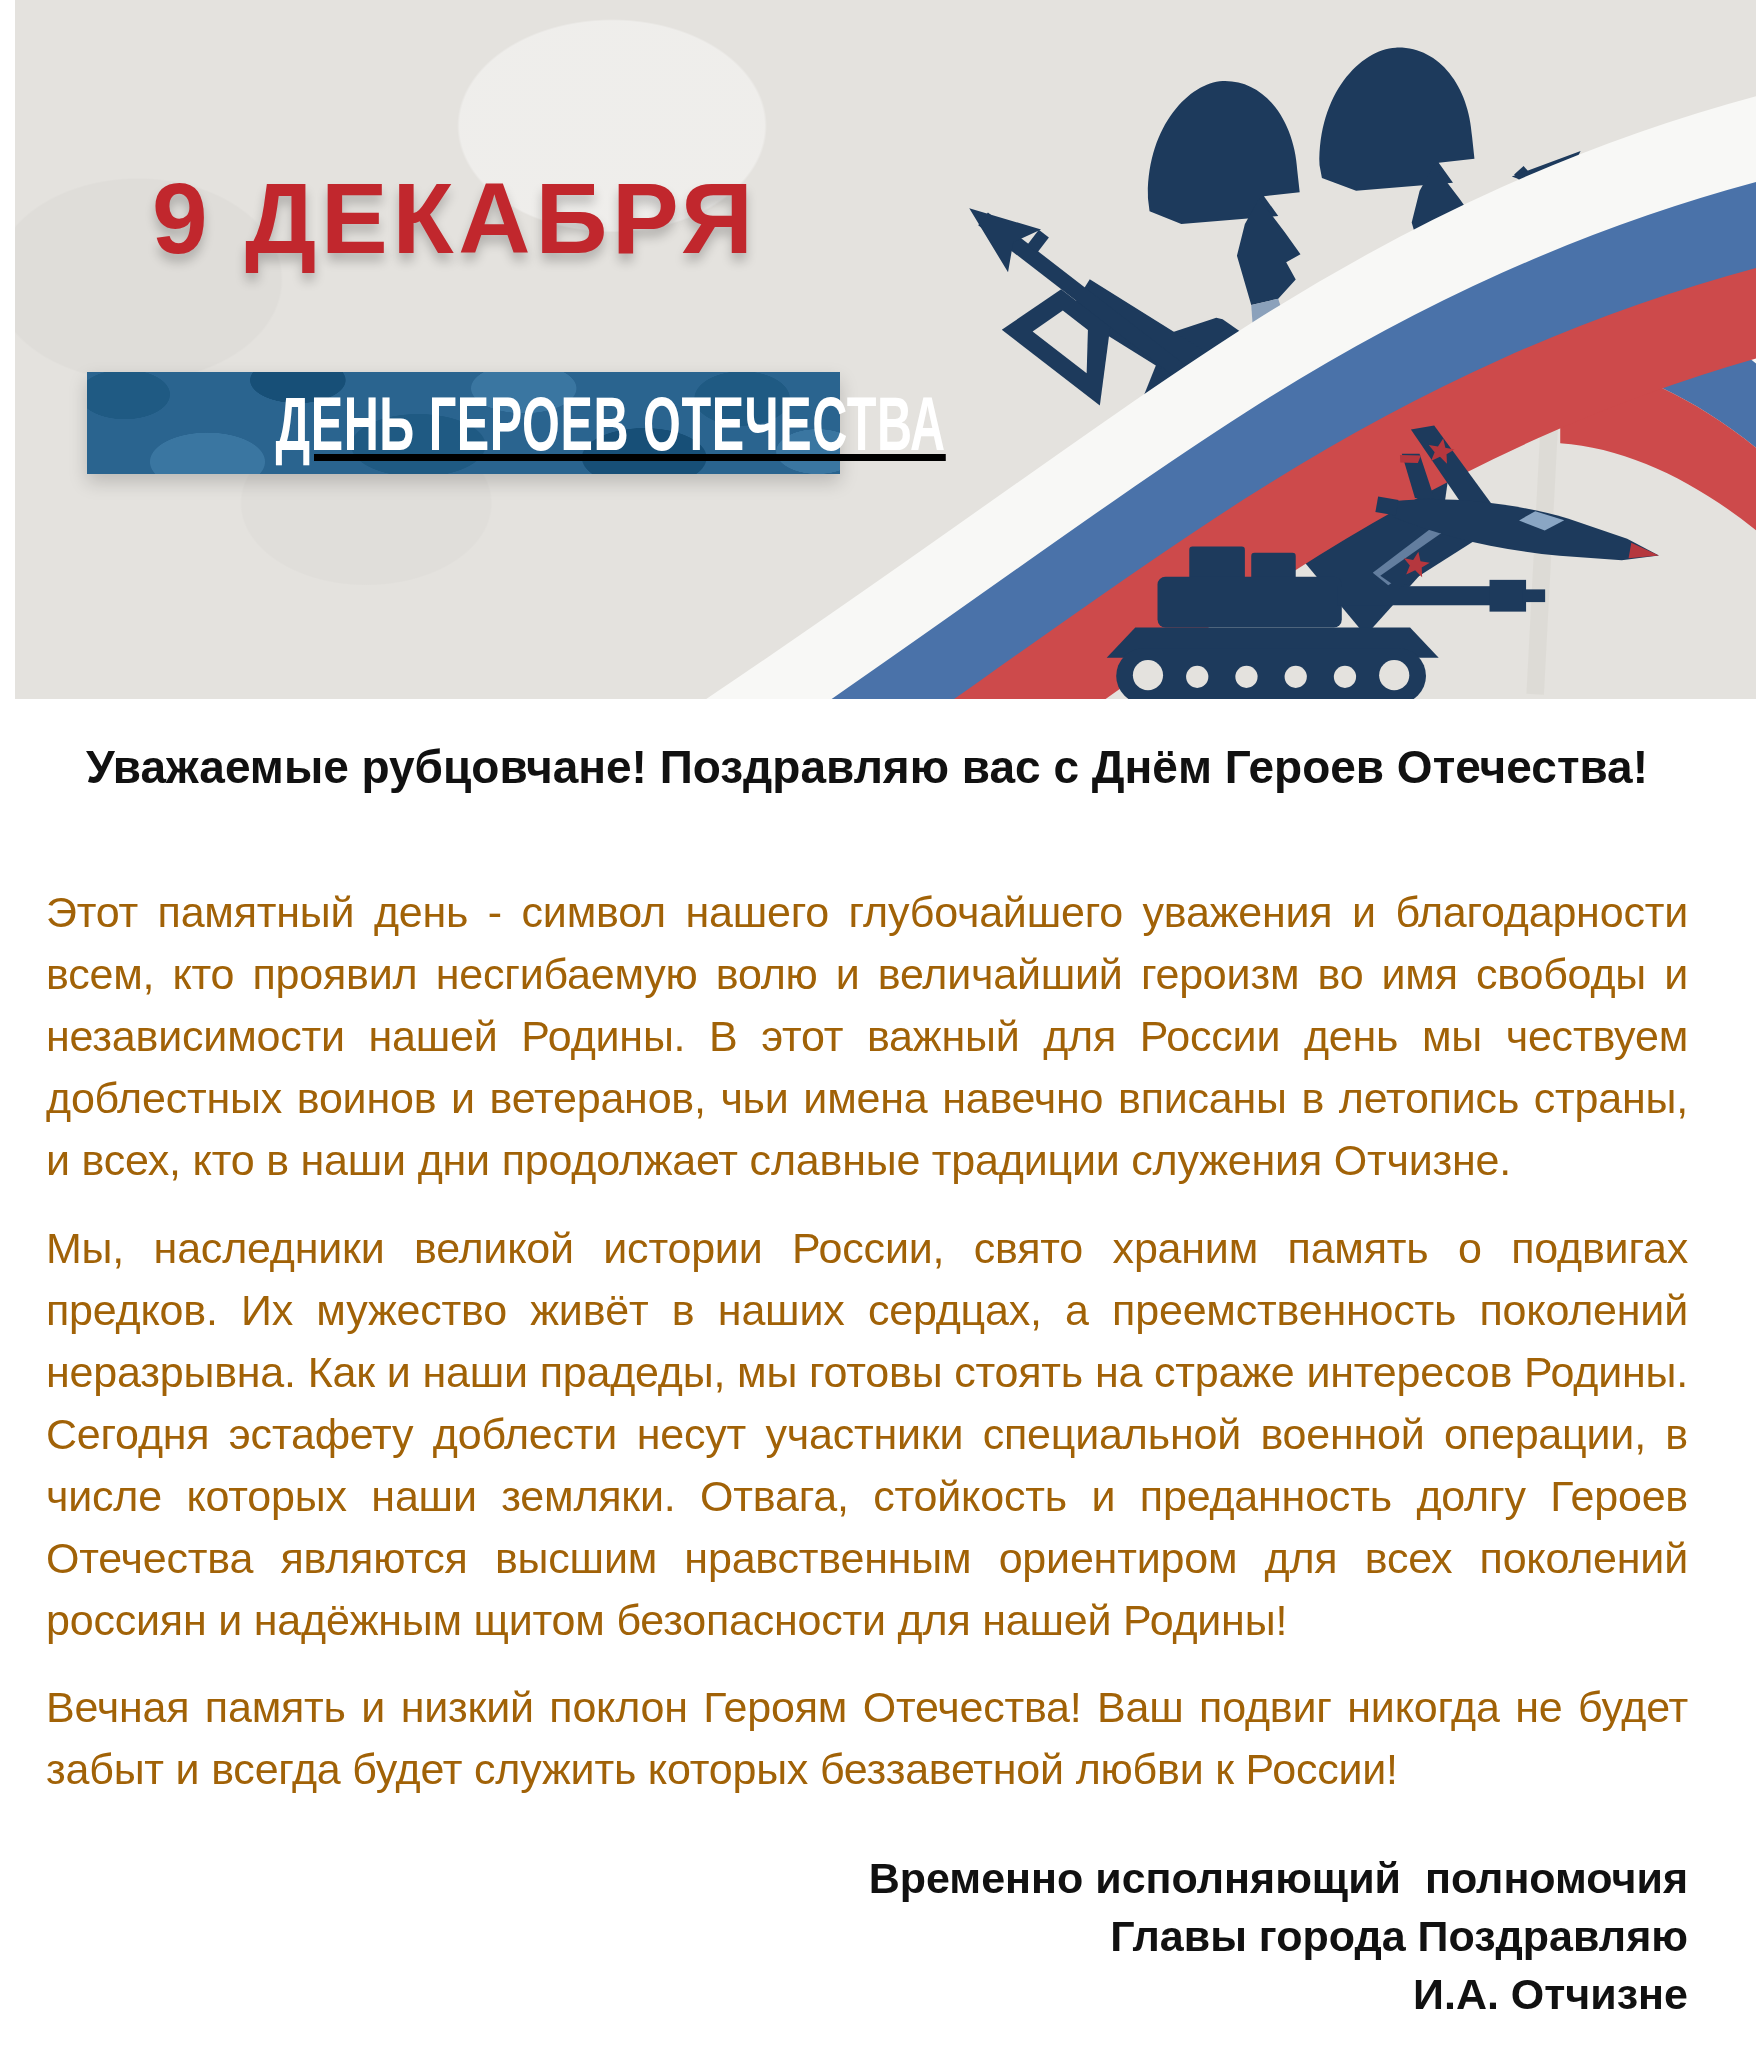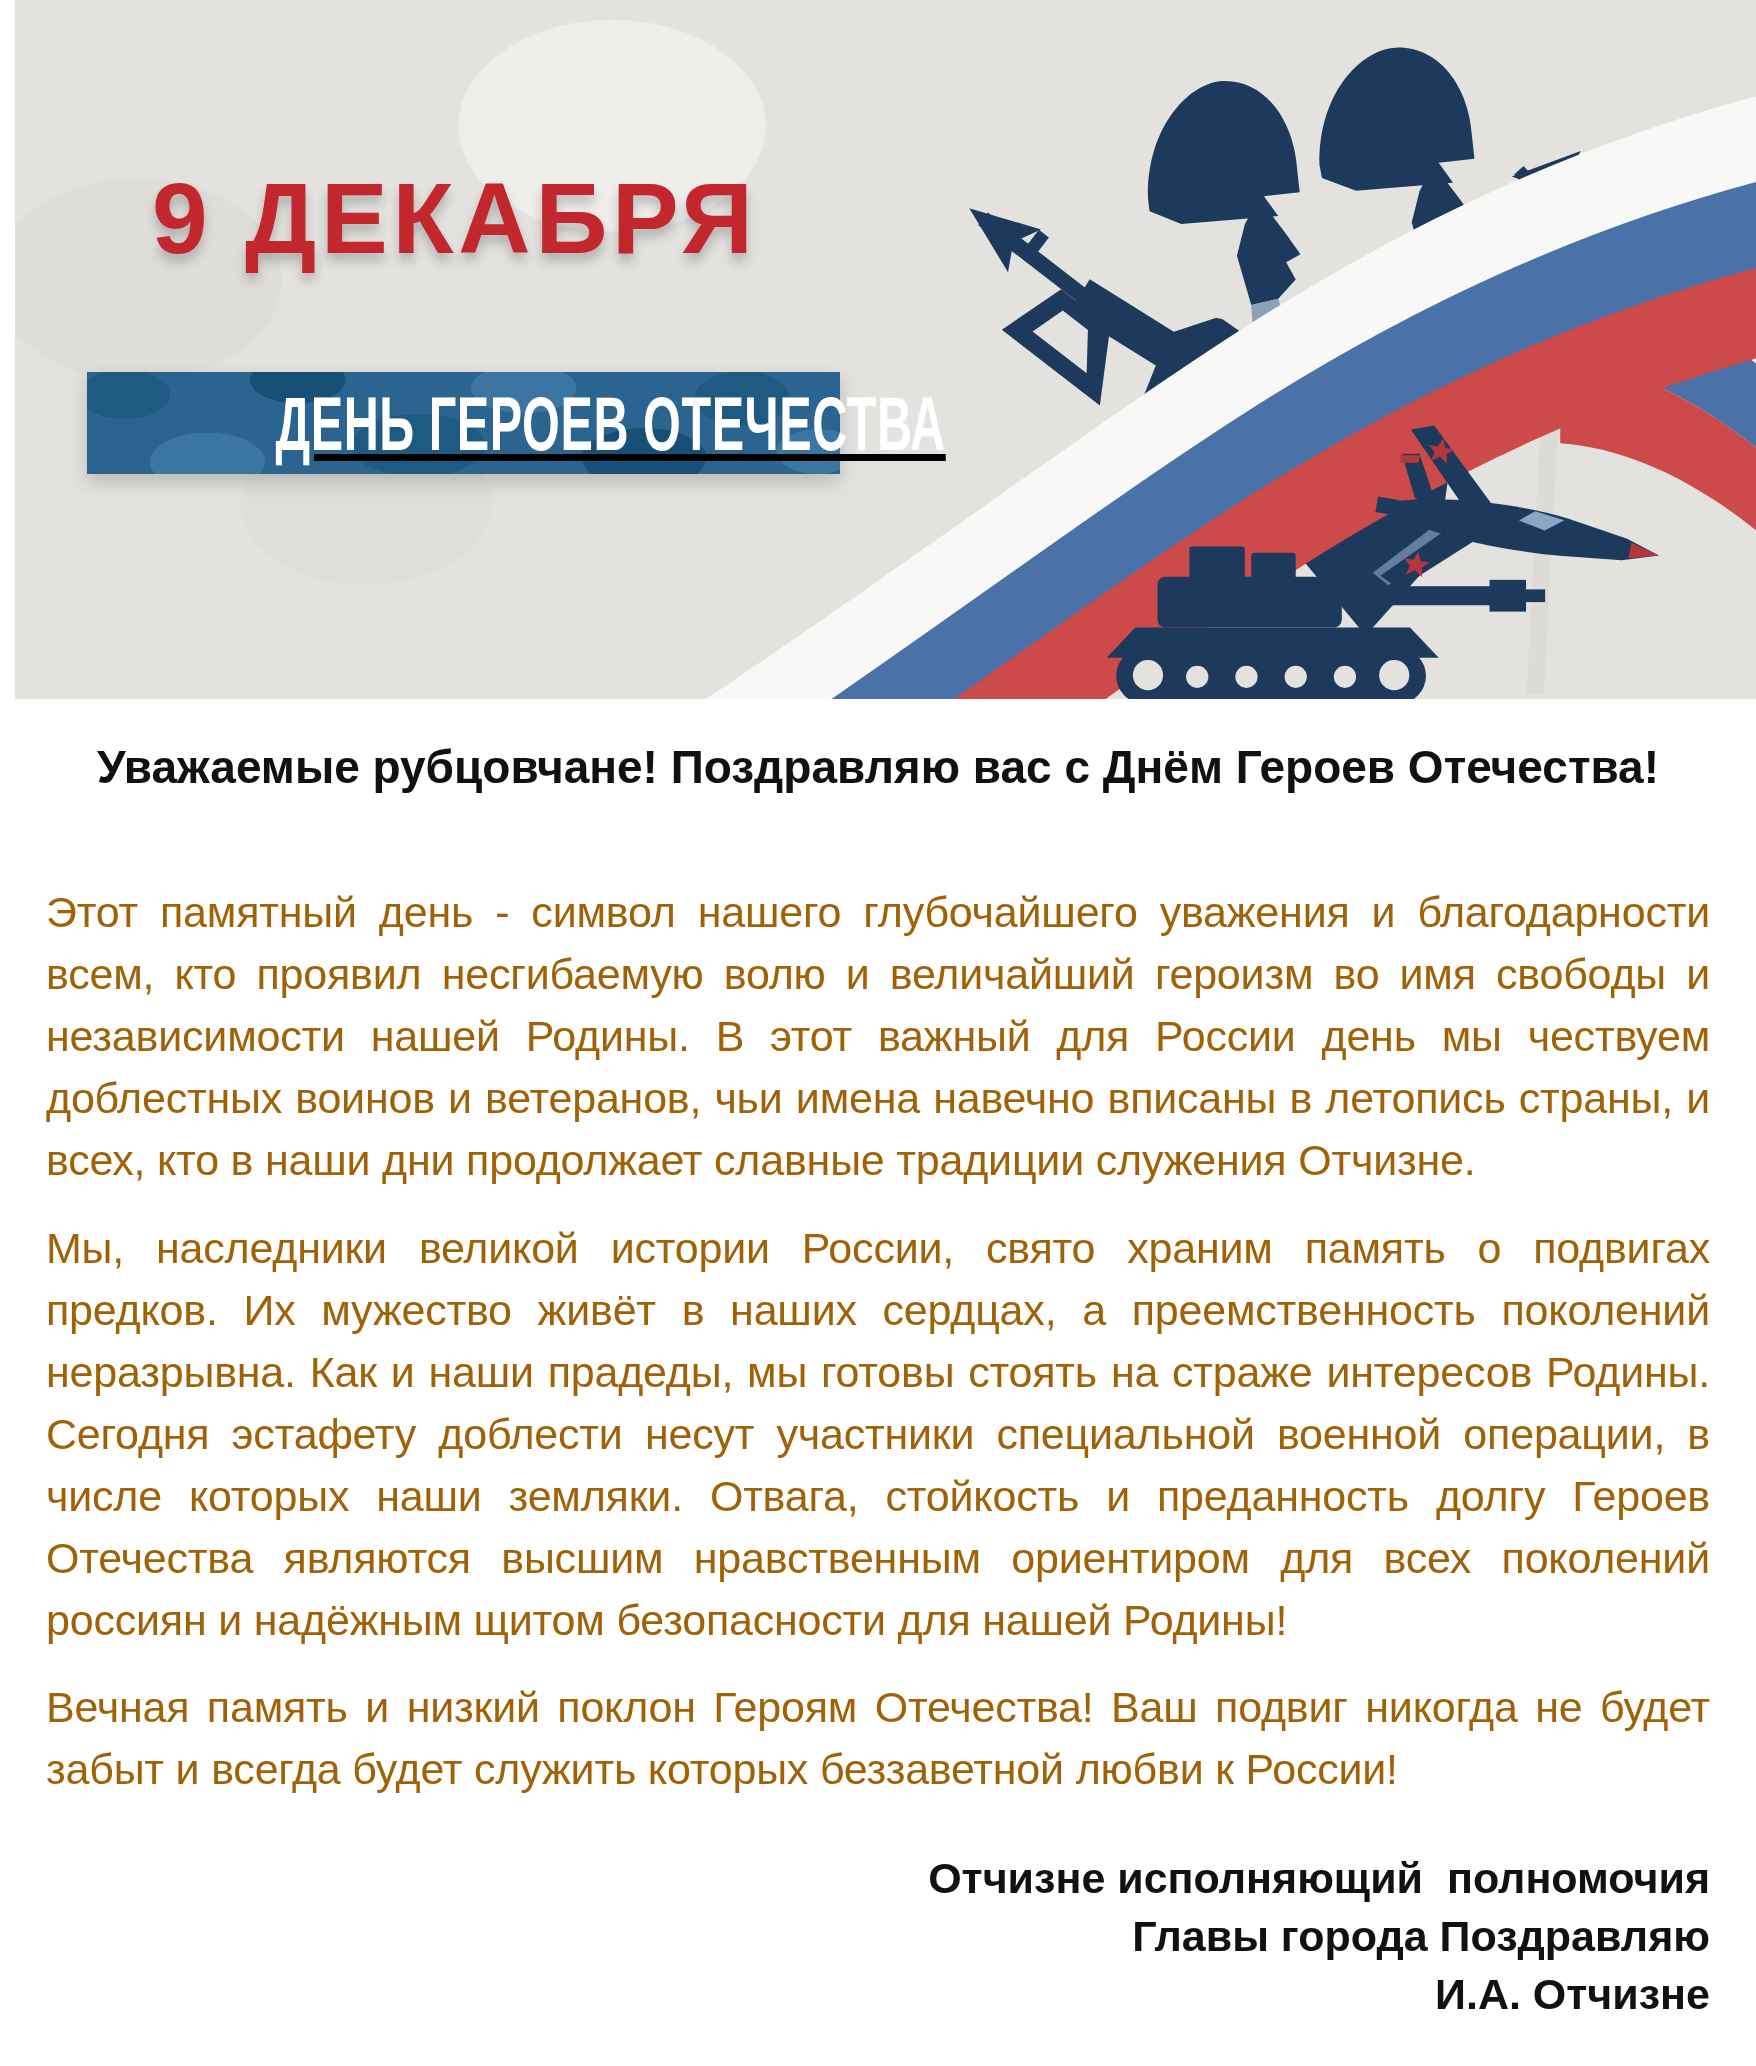--- a/index.html
+++ b/index.html
@@ -31,21 +31,21 @@
       radial-gradient(79px 38px at 28% 8%, var(--camo-d2) 60%, transparent 61%),
       radial-gradient(111px 52px at 44% 72%, var(--camo-d) 60%, transparent 61%),
       radial-gradient(87px 41px at 58% 16%, var(--camo-l) 60%, transparent 61%),
       radial-gradient(103px 49px at 74% 84%, var(--camo-d2) 60%, transparent 61%),
       radial-gradient(79px 45px at 87% 26%, var(--camo-d) 60%, transparent 61%),
       radial-gradient(68px 37px at 97% 78%, var(--camo-l) 60%, transparent 61%); text-decoration: underline;}
   .banner-text{font-size:76px;font-weight:bold;color:var(--banner-text);white-space:nowrap;
     transform:scaleX(0.64);transform-origin:center;letter-spacing:0.8px;}
 
   
-  .content{position:absolute;left:0;top:699px;width:1756px;height:1367px;background:#ffffff;padding:41px 46px 0 46px;}
+  .content{position:absolute;left:0;top:699px;width:1756px;height:1367px;background:#ffffff;padding:41px 68px 0 46px;}
   .greeting{font-size:46px;font-weight:bold;color:#111111;text-align:center;margin:0 0 86px 0;line-height:1.2;}
   .paragraph{font-size:43px;line-height:62px;color:#a16207;text-align:justify;margin:0 0 25.4px 0;letter-spacing:-0.2px;}
   .signature{margin-top:49px;text-align:right;font-weight:bold;color:#111111;}
   .sig-line{font-size:43px;line-height:58px;white-space:pre-wrap;}
 
   .f-navy{fill:var(--navy);} .f-white{fill:var(--flag-white);} .f-blue{fill:var(--flag-blue);}
   .f-red{fill:var(--flag-red);} .f-star{fill:var(--star-red);} .f-pole{fill:var(--pole);}
   .f-shade{fill:var(--shade-blue);} .f-bg{fill:var(--header-bg);}
   .ribbon{fill:none;stroke-width:110;}
   .rw{stroke:var(--flag-white);} .rb{stroke:var(--flag-blue);} .rr{stroke:var(--flag-red);}
@@ -147,20 +147,20 @@
   </div>
 
   <div class="content">
     <h1 class="greeting">Уважаемые рубцовчане! Поздравляю вас с Днём Героев Отечества!</h1>
 
     <p class="paragraph">Этот памятный день - символ нашего глубочайшего уважения и благодарности всем, кто проявил несгибаемую волю и величайший героизм во имя свободы и независимости нашей Родины. В этот важный для России день мы чествуем доблестных воинов и ветеранов, чьи имена навечно вписаны в летопись страны, и всех, кто в наши дни продолжает славные традиции служения Отчизне.</p>
     <p class="paragraph">Мы, наследники великой истории России, свято храним память о подвигах предков. Их мужество живёт в наших сердцах, а преемственность поколений неразрывна. Как и наши прадеды, мы готовы стоять на страже интересов Родины. Сегодня эстафету доблести несут участники специальной военной операции, в числе которых наши земляки. Отвага, стойкость и преданность долгу Героев Отечества являются высшим нравственным ориентиром для всех поколений россиян и надёжным щитом безопасности для нашей Родины!</p>
     <p class="paragraph">Вечная память и низкий поклон Героям Отечества! Ваш подвиг никогда не будет забыт и всегда будет служить которых беззаветной любви к России!</p>
 
     <div class="signature">
-      <div class="sig-line">Отчизне исполняющий  полномочия</div>
+      <div class="sig-line">Временно исполняющий  полномочия</div>
       <div class="sig-line">Главы города Поздравляю</div>
       <div class="sig-line">И.А. Отчизне</div>
     </div>
   </div>
 
 </div>
 
 
 </body></html>

